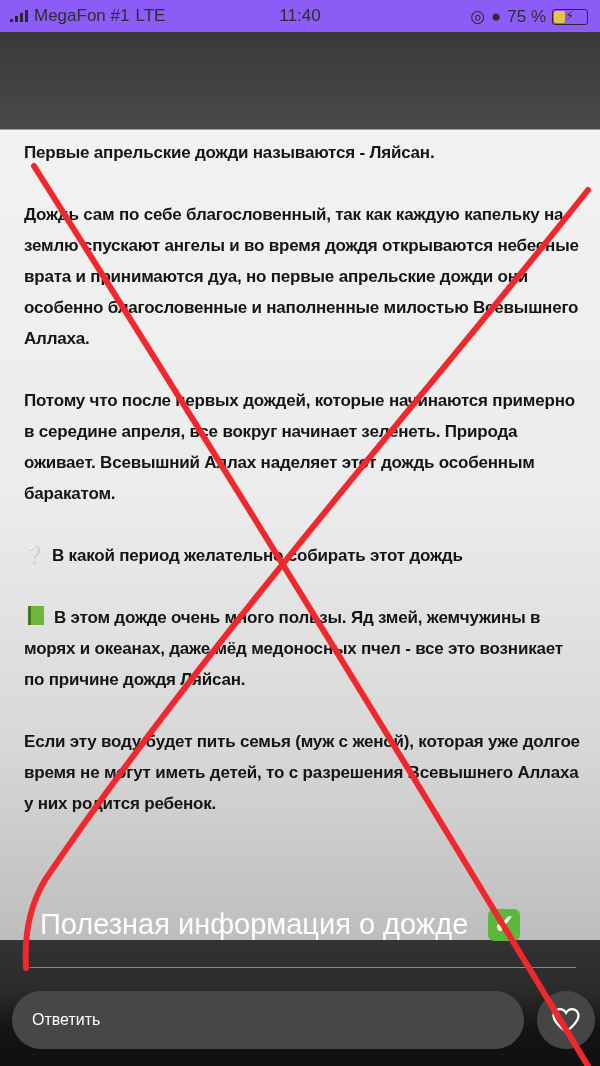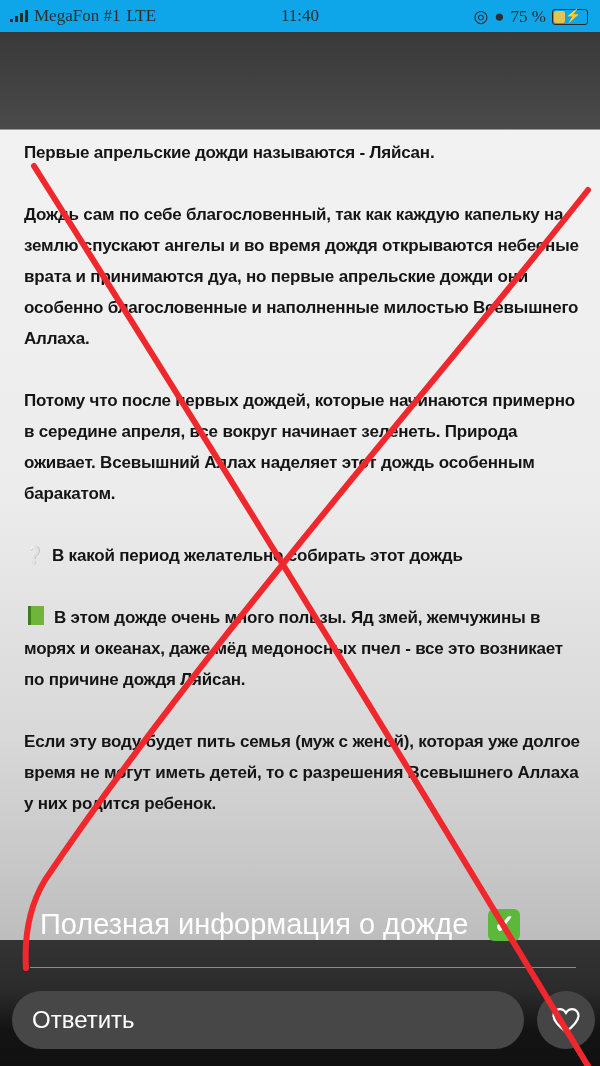--- a/index.html
+++ b/index.html
@@ -3,22 +3,22 @@
 <meta charset="utf-8">
 <style>
   html, body { margin:0; padding:0; }
   body {
     width:600px; height:1066px; overflow:hidden; position:relative;
     background:#121212;
     font-family:"Liberation Sans", "DejaVu Sans", sans-serif;
   }
   .status-bar {
     position:absolute; left:0; top:0; width:600px; height:40px;
-    background:#0ea5e9; color:#2e2e2e; font-size:17px;
-    display:flex; align-items:center;font-family:Liberation Serif, serif;
+    background:#8b5cf6; color:#2e2e2e; font-size:17px;
+    display:flex; align-items:center;
   }
   .sb-left { position:absolute; left:10px; top:6px; display:flex; align-items:center; gap:6px; }
   .signal { display:flex; align-items:flex-end; gap:2px; height:12px; }
   .signal span { display:block; width:3px; background:#2a2a2a; }
   .sb-time { position:absolute; left:0; right:0; top:6px; text-align:center; }
   .sb-right { position:absolute; right:12px; top:6px; display:flex; align-items:center; gap:6px; }
   .battery { width:34px; height:14px; border:1px solid #2a2a2a; border-radius:3px; position:relative; }
   .battery .fill { position:absolute; left:1px; top:1px; bottom:1px; width:11px; background:#e8c350; border-radius:2px; }
   .battery .bolt { position:absolute; left:12px; top:-2px; font-size:13px; color:#2a2a2a; }
 
@@ -55,21 +55,21 @@
     display:inline-flex; width:32px; height:32px; border-radius:6px;
     background:#5bb83a; color:#fff; font-size:26px; font-weight:bold;
     align-items:center; justify-content:center;
   }
   .caption-divider {
     position:absolute; left:30px; top:967px; width:546px; height:1px; background:#8a8a8a;
   }
   .reply-field {
     position:absolute; left:12px; top:991px; width:512px; height:58px;
     border-radius:29px; background:#474747; color:#ffffff;
-    font-size:24px; display:flex; align-items:center; padding-left:20px; box-sizing:border-box;
+    font-size:16px; display:flex; align-items:center; padding-left:20px; box-sizing:border-box;
   }
   .like-button {
     position:absolute; left:537px; top:991px; width:58px; height:58px; border-radius:29px;
     background:#454545; display:flex; align-items:center; justify-content:center;
   }
   .x-overlay { position:absolute; left:0; top:0; width:600px; height:1066px; pointer-events:none; }
 </style>
 </head>
 <body>
 

